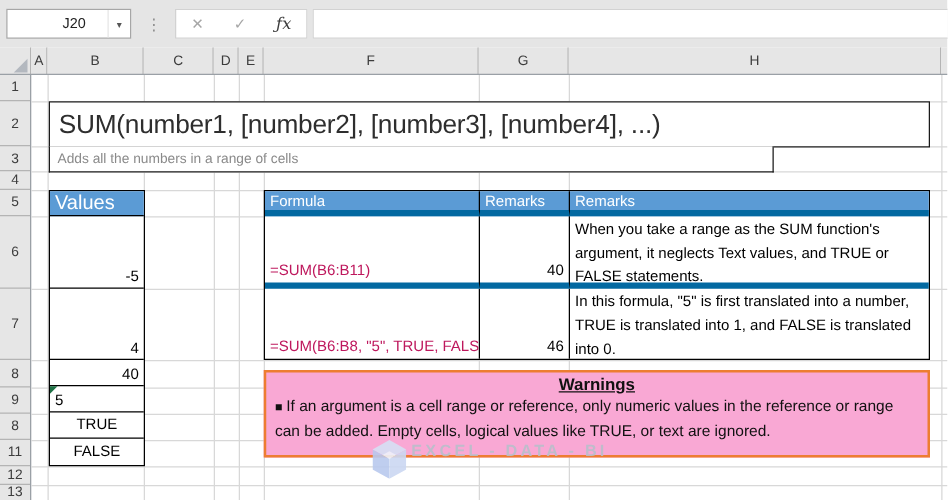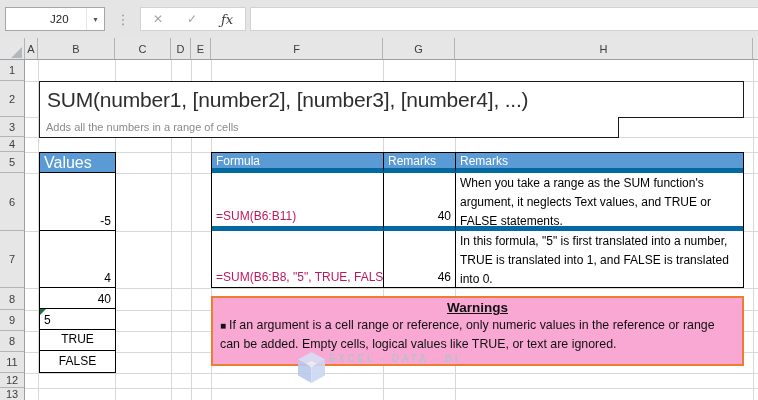--- a/index.html
+++ b/index.html
@@ -84,21 +84,21 @@
              color:#111; margin-top:2px; }
   .warn-text { font-size:12.4px; color:#111; line-height:18px; padding:1px 7px 0 7px; }
   .warn-bullet { font-size:10px; margin-right:3px; }
 
   
   .watermark { position:absolute; left:298px; top:351px; z-index:5; display:flex; align-items:flex-start;
              opacity:0.9; }
   .wm-icon { width:27px; height:31px; margin-right:4px; margin-top:1px; }
   .wm-col { display:flex; flex-direction:column; align-items:center; }
   .wm-name { font-size:21px; font-weight:bold; color:#b0c1e9; line-height:21px; letter-spacing:0.5px; }
-  .wm-tag { font-size:10px; font-weight:bold; color:#b9bfcb; letter-spacing:2.6px; margin-top:2px; }
+  .wm-tag { font-size:13px; font-weight:bold; color:#b9bfcb; letter-spacing:2.6px; margin-top:2px; }
 </style>
 </head>
 <body>
 
 <div id="app">
 
   <div class="chrome">
     <div class="namebox">
       <span class="nb-text">J20</span>
       <span class="nb-caret">▾</span>

